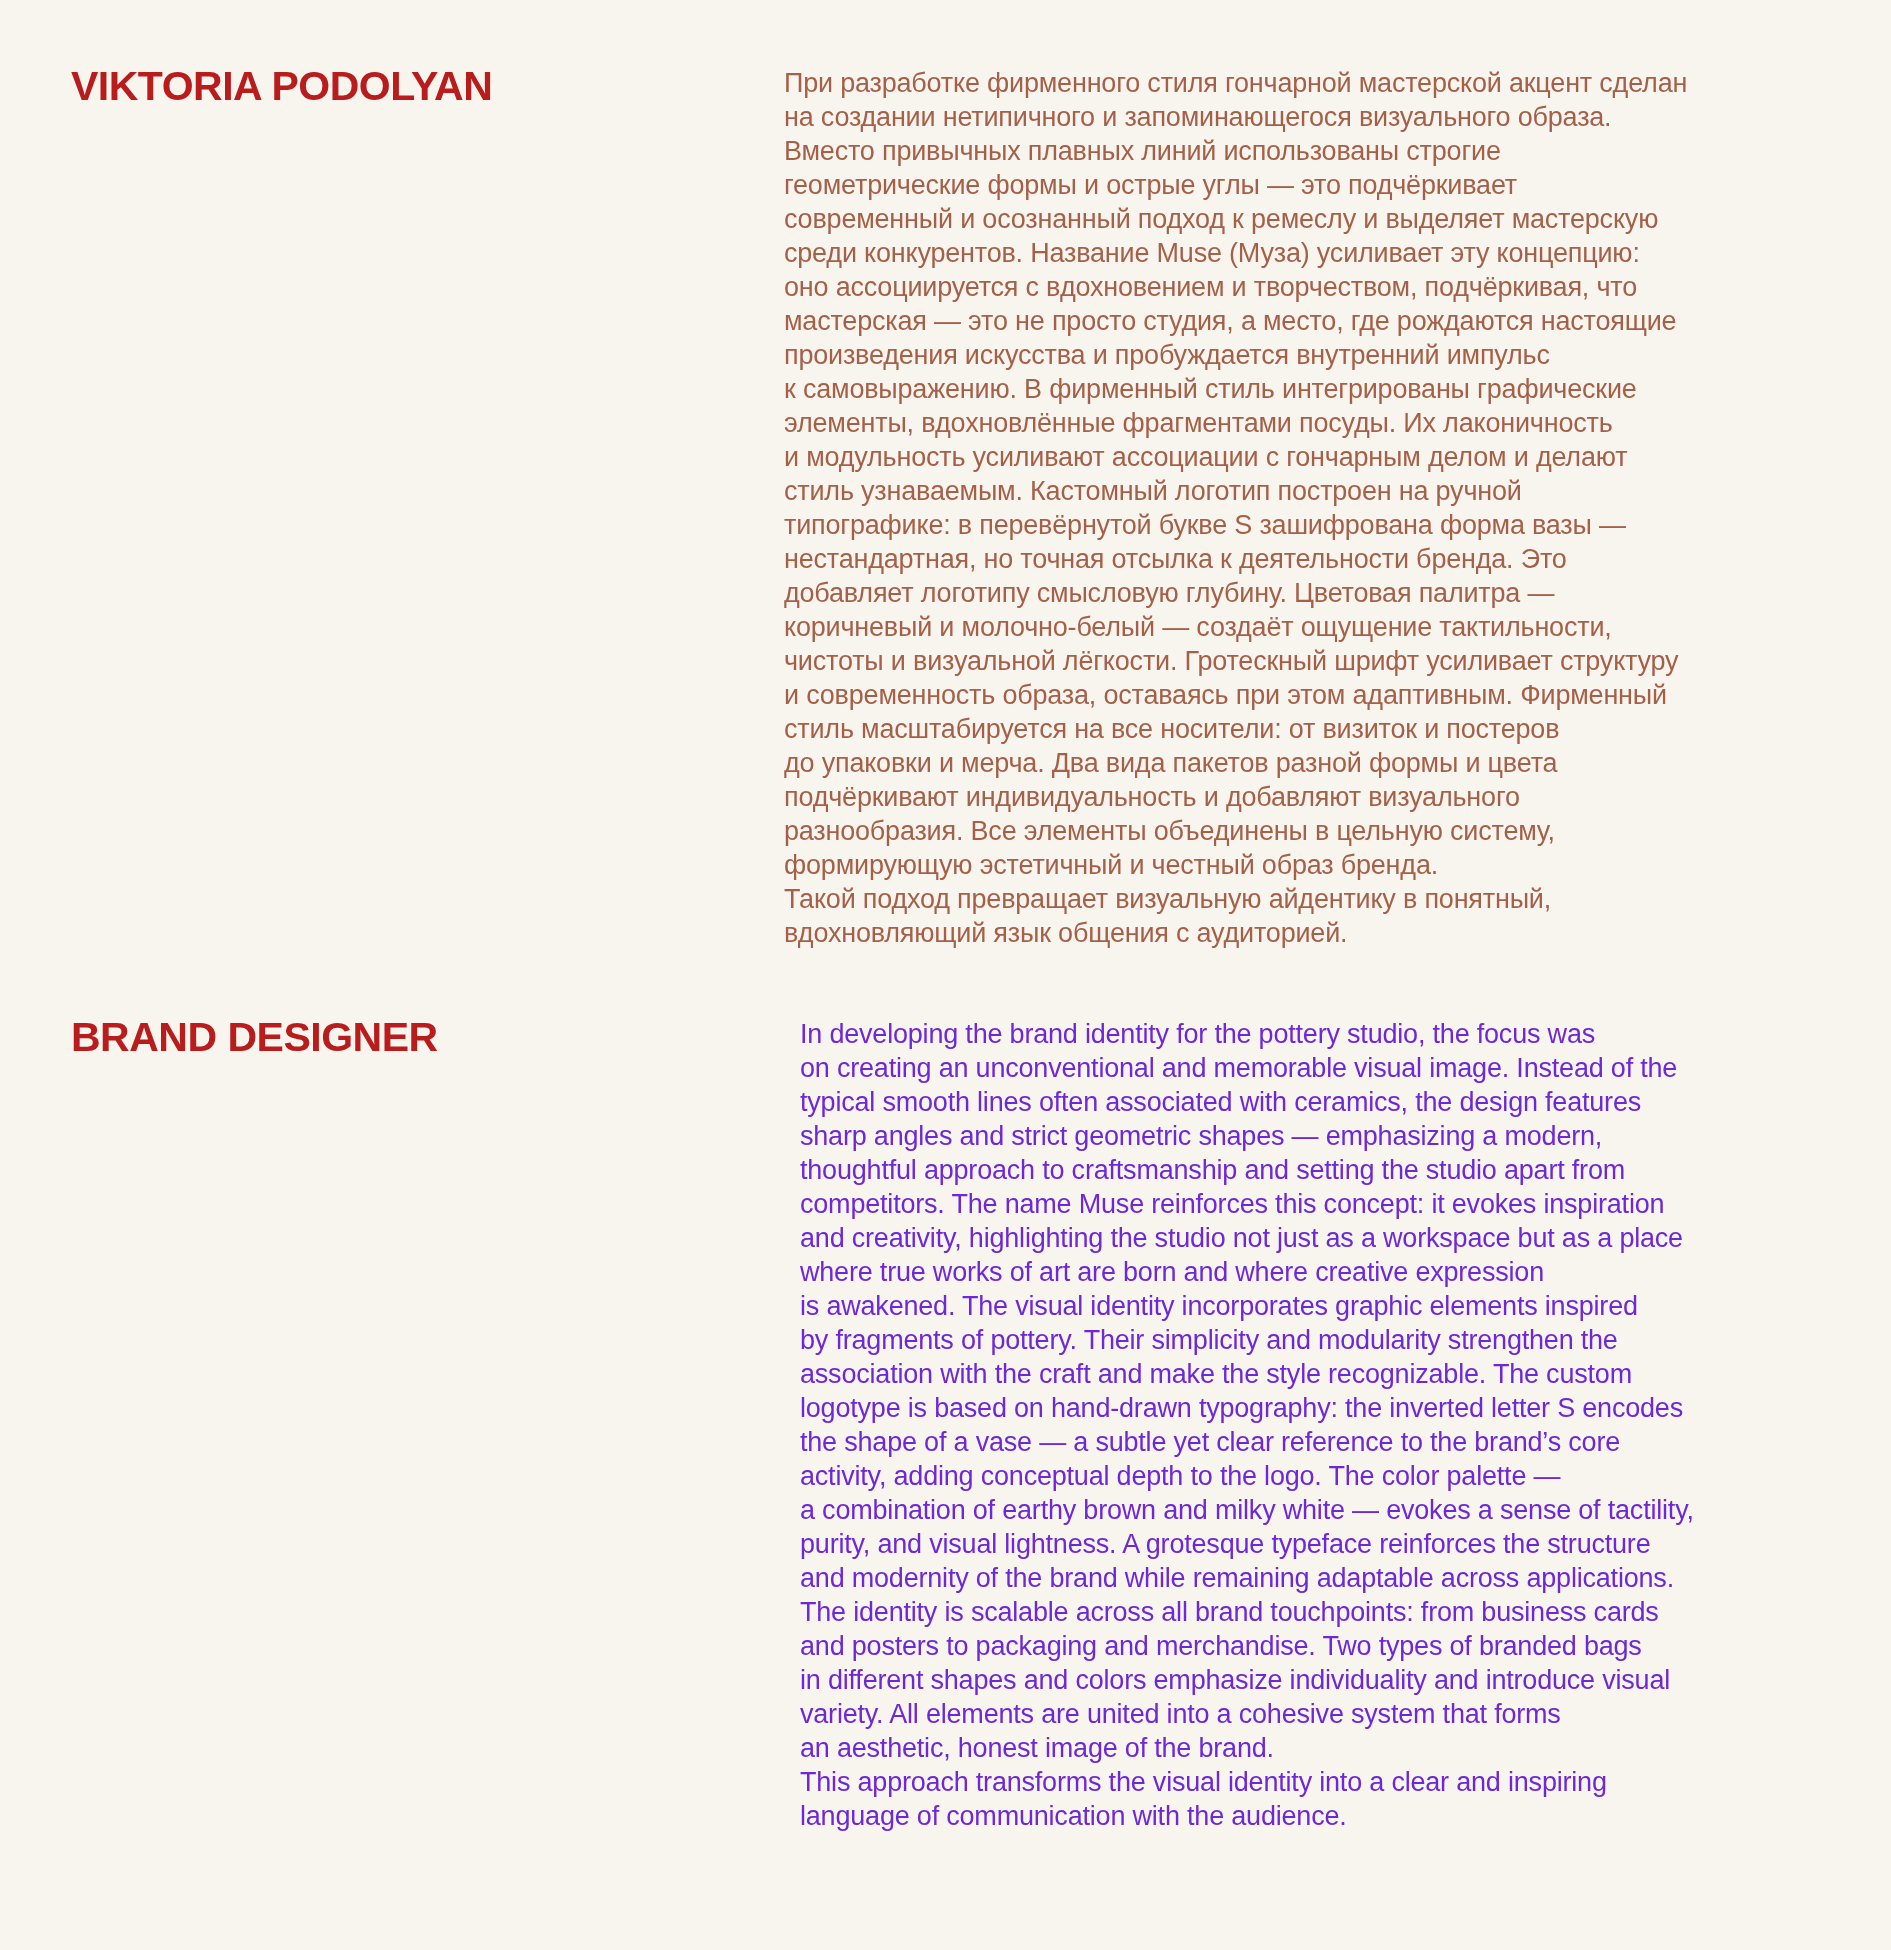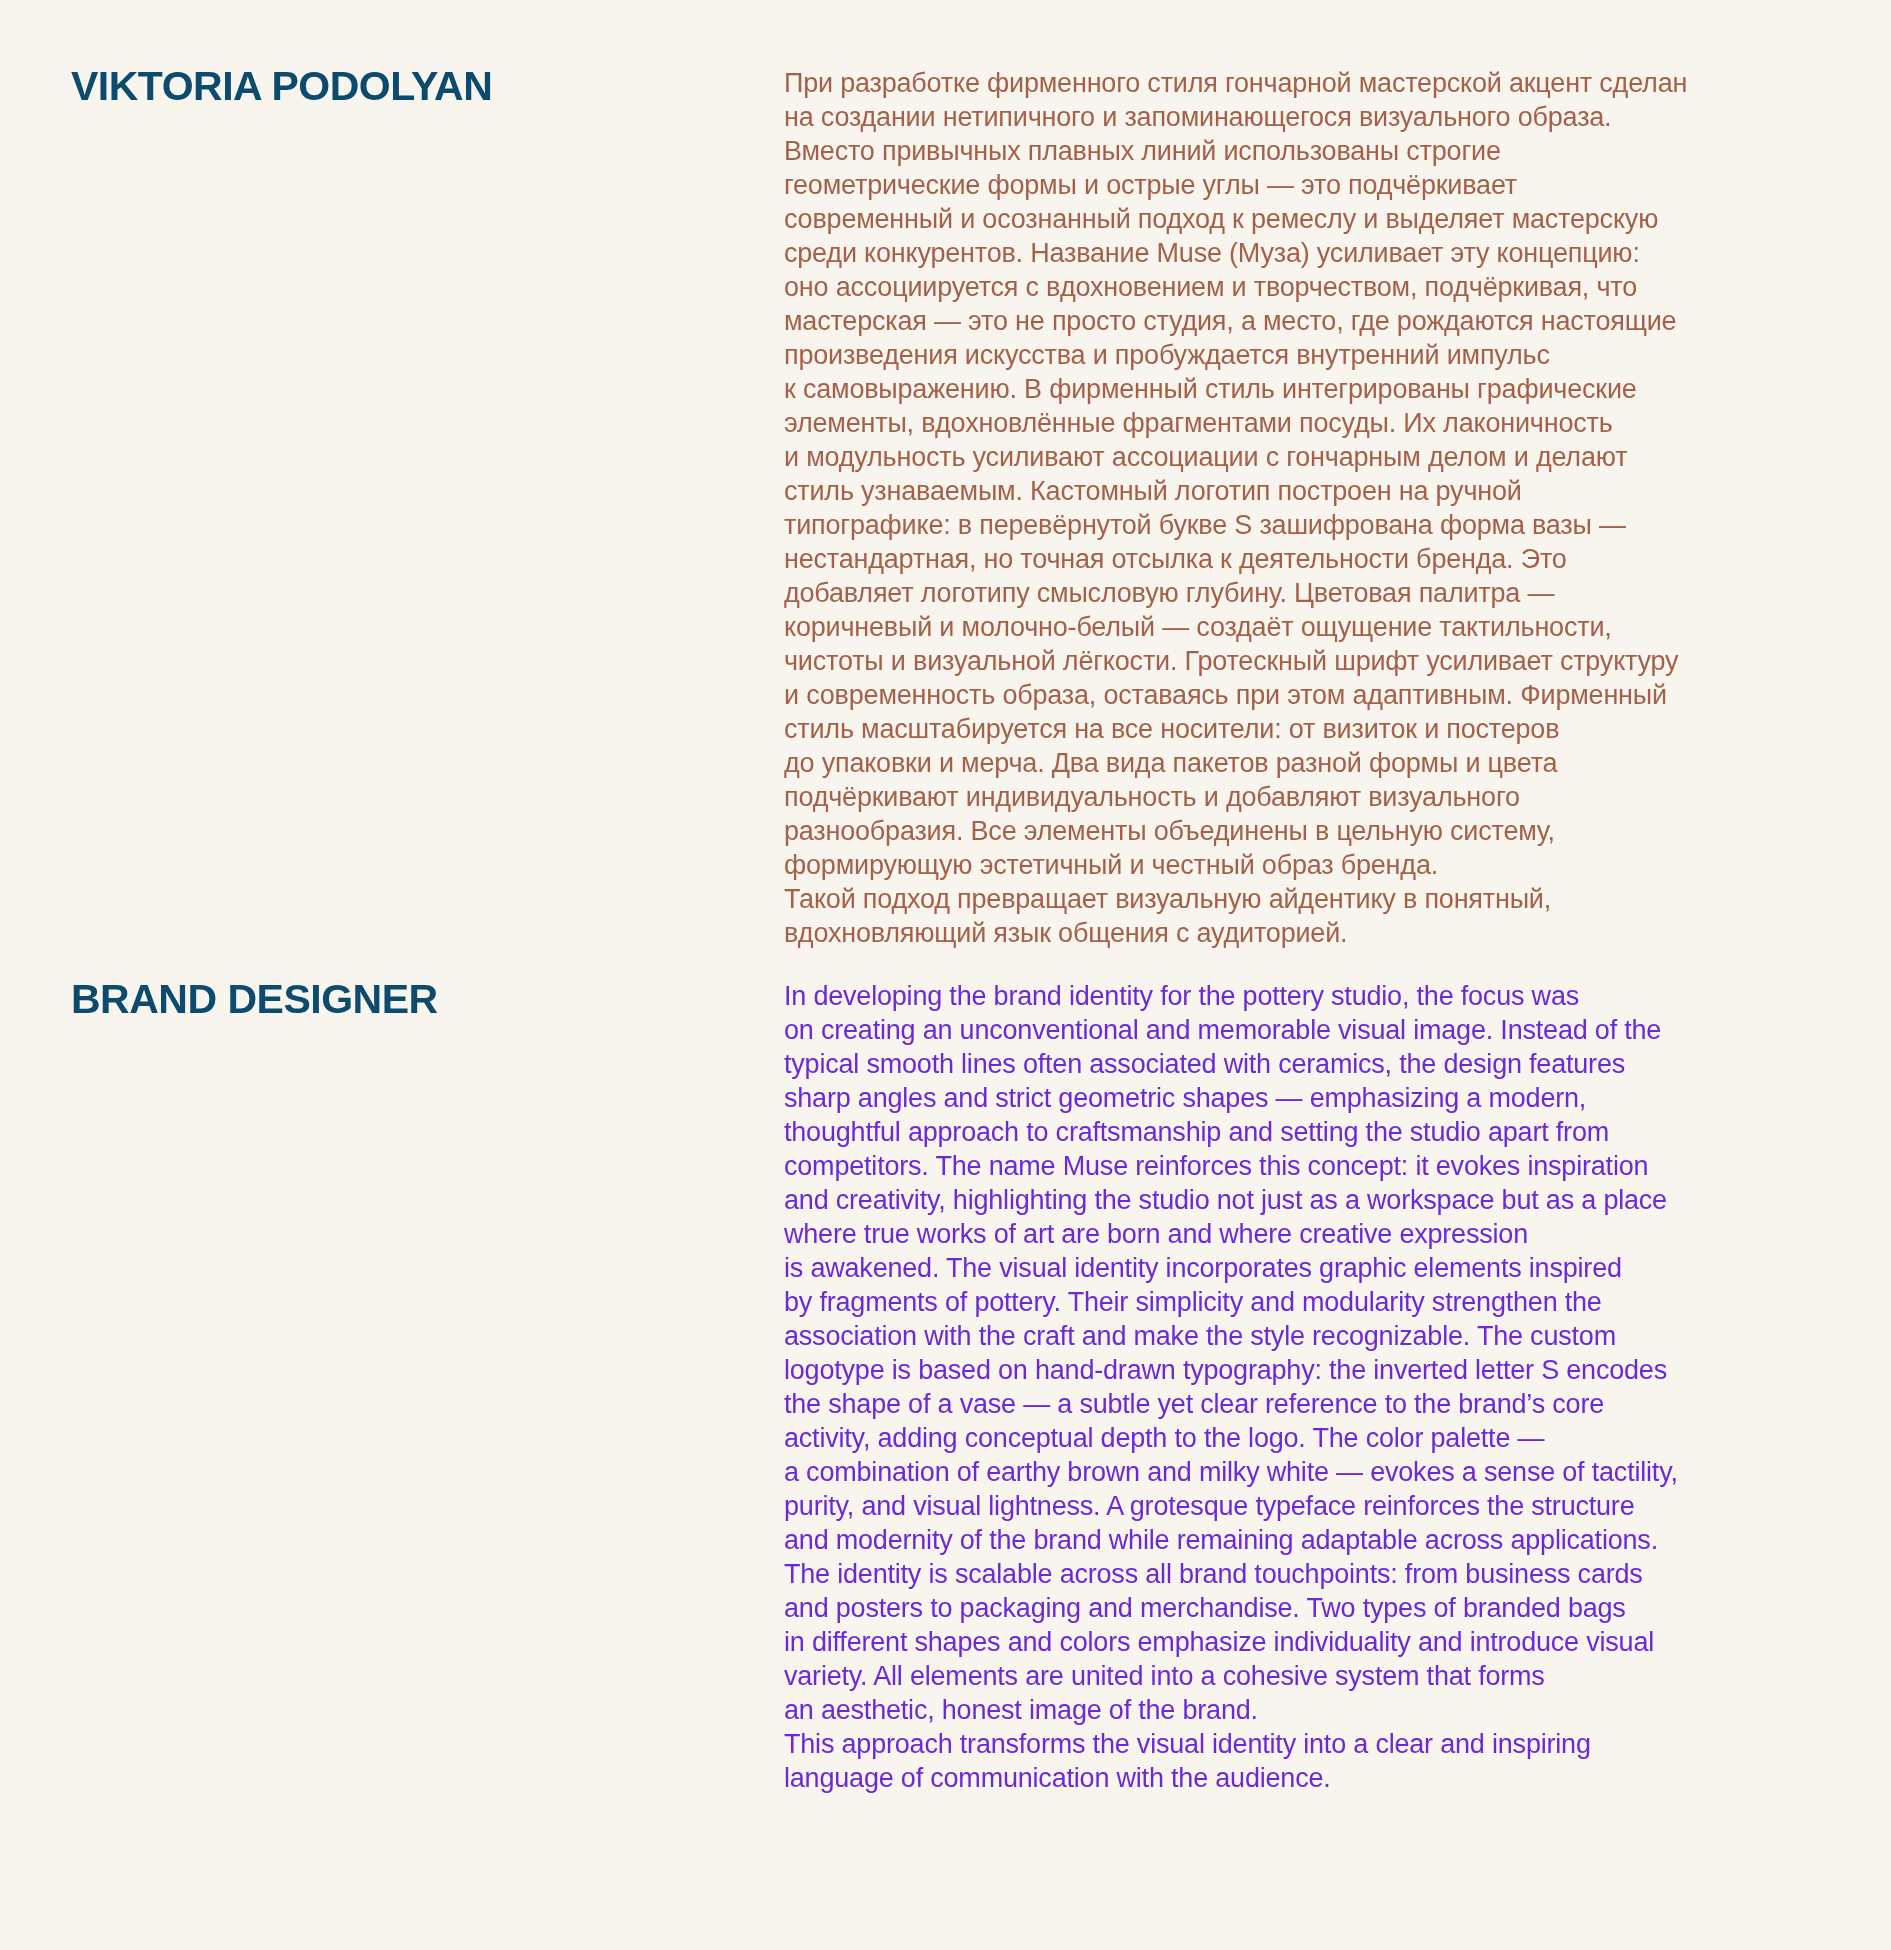--- a/index.html
+++ b/index.html
@@ -19,31 +19,32 @@
     width: 1891px;
     height: 1950px;
     padding: 66px 0 0 71px;
     overflow: hidden;
   }
   .row {
     display: flex;
     align-items: flex-start;
   }
   .row + .row {
-    margin-top: 29px;
+    margin-top: 67px;
+    gap: 16px;
   }
   .heading {
     flex: 0 0 713px;
     width: 713px;
     margin: 0;
     font-size: 41px;
     line-height: 41px;
     font-weight: 700;
     letter-spacing: -0.5px;
-    color: #0c4a6e;
+    color: #b91c1c;
   }
   .body-text {
     margin: 0;
     width: 1093px;
     font-size: 27px;
     line-height: 34px;
     letter-spacing: -0.2px;
     white-space: pre-line;
     font-weight: 400;
   }

